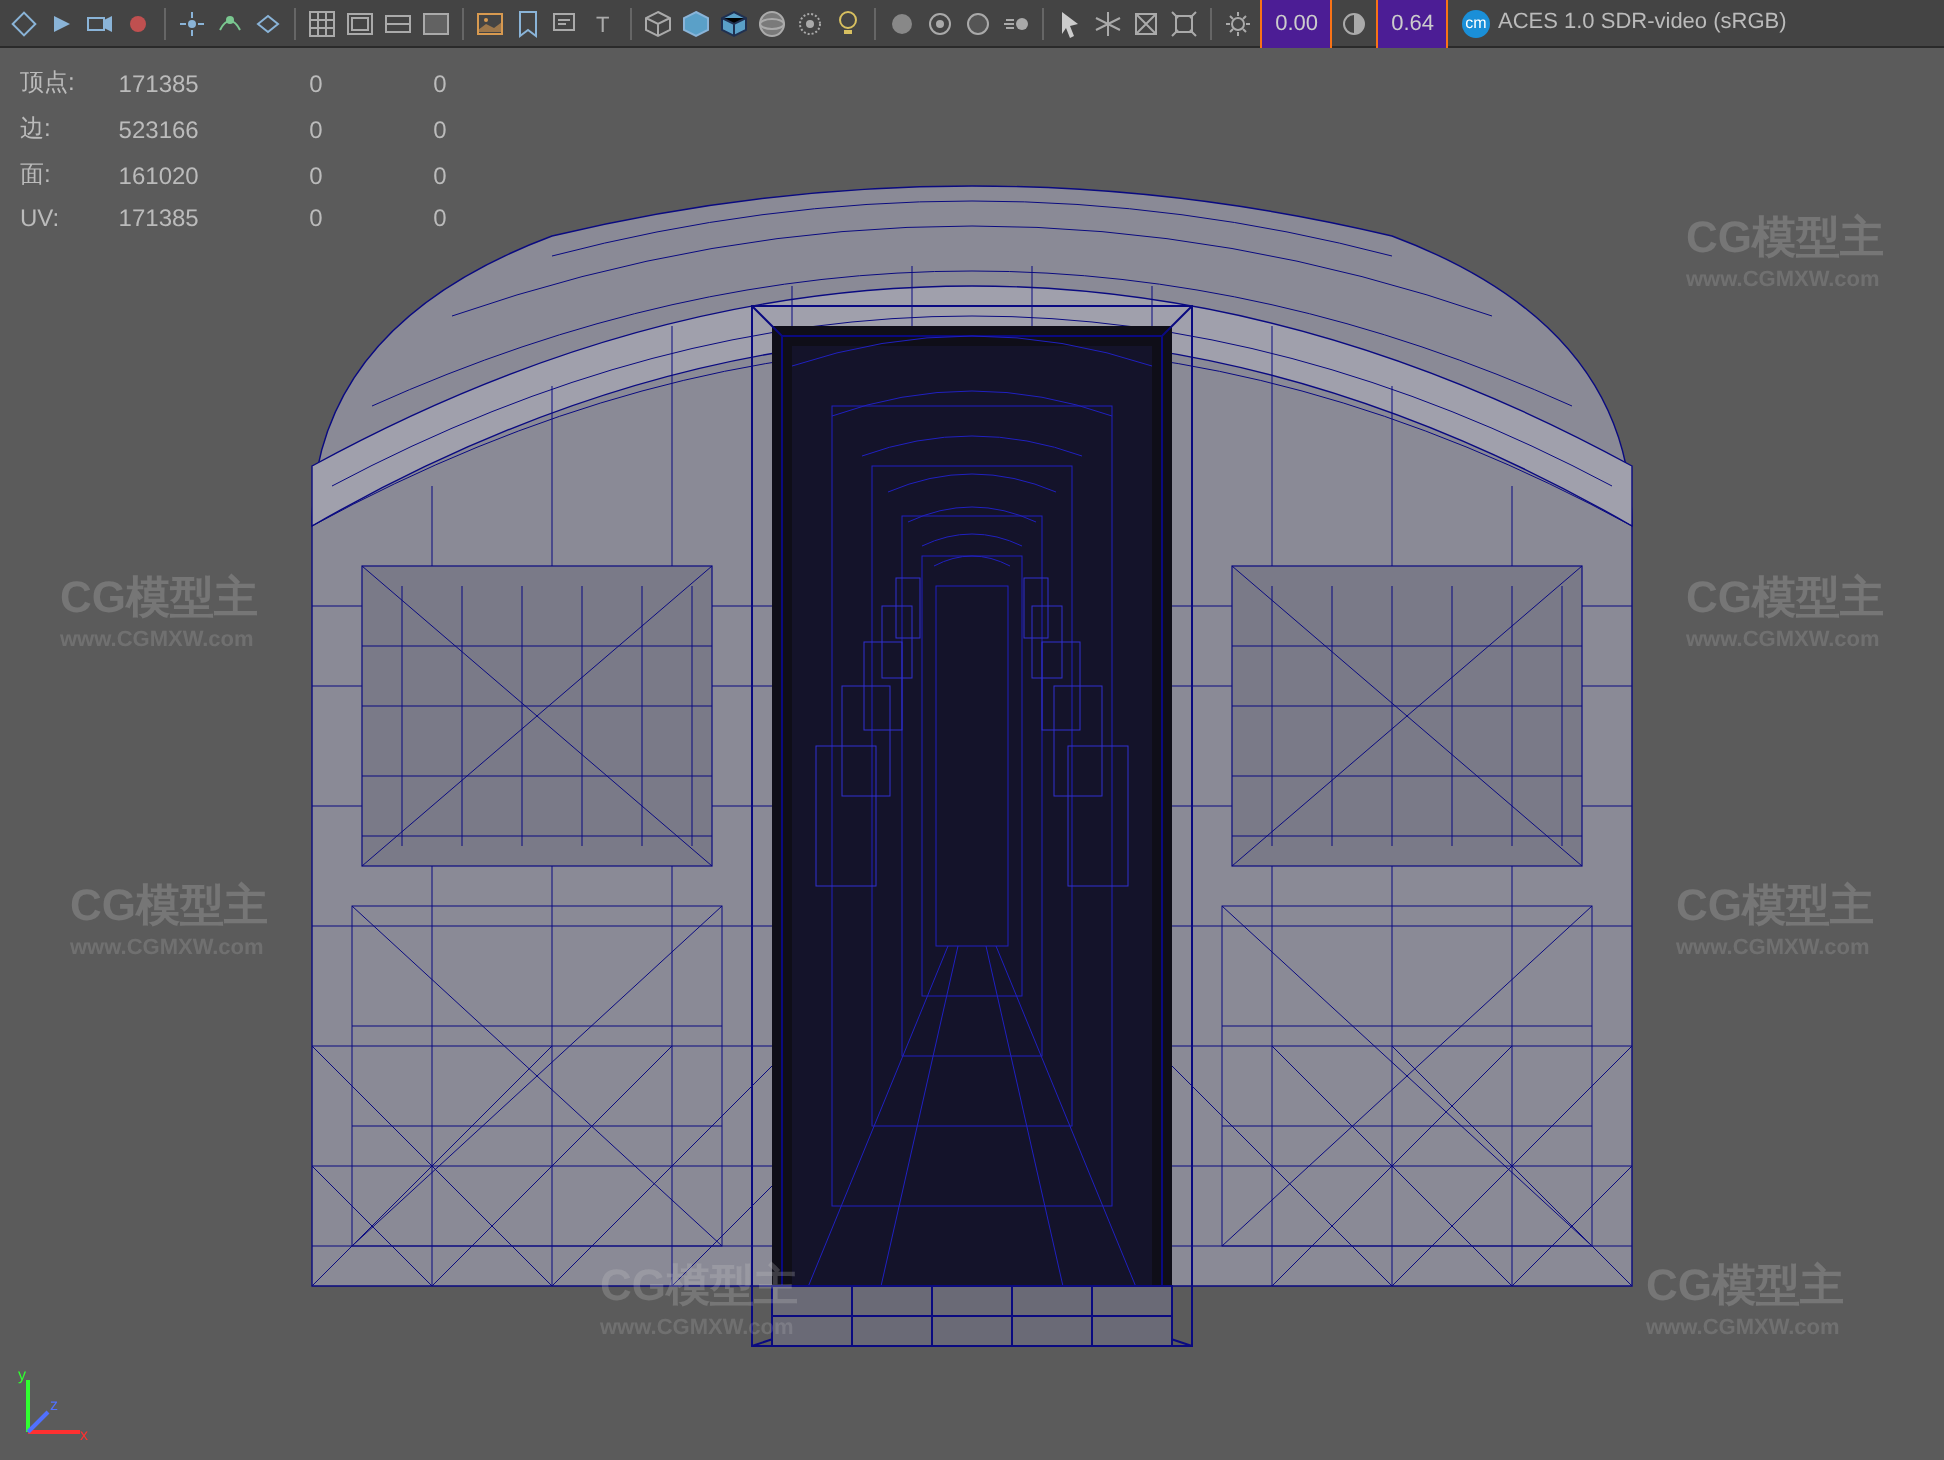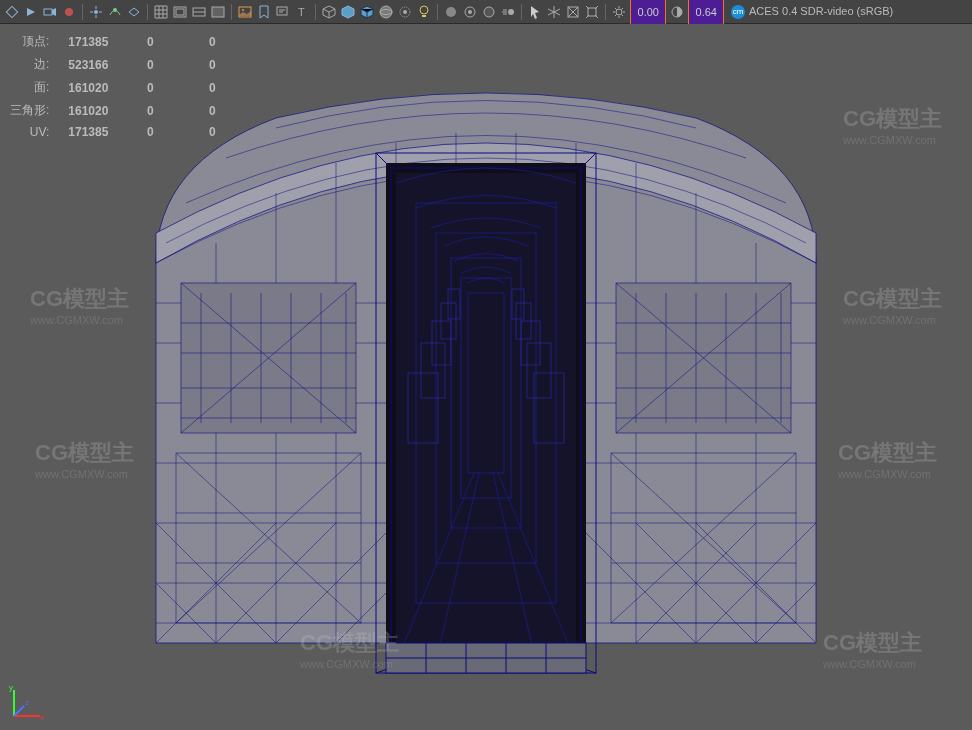--- a/index.html
+++ b/index.html
@@ -46,41 +46,41 @@
 .viewport {
   position: absolute;
   top: 24px; left: 0; right: 0; bottom: 0;
   background: #5b5b5b;
 }
 .stats-panel {
   position: absolute;
   top: 5px; left: 8px;
   color: #bbb; font-size: 12px;
 }
-.stats-panel table td { padding: 2px 14px 2px 0; text-align: right; }
-.stats-panel table td.val { text-align: center; min-width: 60px; font-weight: bold; }
+.stats-panel table td { padding: 2px 14px 2px 0; text-align: left; }
+.stats-panel table td.val { text-align: right; min-width: 60px; }
 .wire-model {
   position: absolute;
   left: 50%; top: 48%;
   transform: translate(-50%, -50%);
   width: 780px; height: 640px;
 }
 .wire-model svg { width: 100%; height: 100%; }
 .axis-gizmo {
   position: absolute;
   left: 6px; bottom: 6px;
   width: 40px; height: 40px;
 }
 .watermark {
   position: absolute;
   color: rgba(200,200,200,0.25);
   font-size: 22px; font-weight: bold;
   pointer-events: none;
 }
-.watermark small { display:block; font-size:11px; font-weight:normal; color: rgba(200,200,200,0.2); }
+.watermark small { display:block; font-size:11px; font-weight:bold; color: rgba(200,200,200,0.2); }
 </style>
 </head>
 <body>
 
 <div class="toolbar">
   <span class="tb-icon">
       <svg width="14" height="14">
         <rect x="3" y="3" width="8" height="8" fill="none" stroke="#8ab4d8" transform="rotate(45 7 7)"></rect>
       </svg>
     </span>
@@ -256,21 +256,21 @@
   <span class="num-field">0.00</span>
   <span class="tb-icon">
       <svg width="12" height="12">
         <circle cx="6" cy="6" r="5" fill="none" stroke="#aaa"></circle>
         <path d="M6 1a5 5 0 010 10z" fill="#aaa"></path>
       </svg>
     </span>
   <span class="num-field">0.64</span>
   <div class="color-mgmt">
     <span class="cm-dot">cm</span>
-    <span>ACES 0.4 SDR-video (sRGB)</span>
+    <span>ACES 1.0 SDR-video (sRGB)</span>
   </div>
 </div>
 
 <div class="viewport">
 
   <div class="stats-panel">
     <table>
       <tbody>
           <tr>
             <td>顶点:</td>
@@ -279,26 +279,20 @@
             <td class="val">0</td>
           </tr>
       <tr>
             <td>边:</td>
             <td class="val">523166</td>
             <td class="val">0</td>
             <td class="val">0</td>
           </tr>
       <tr>
             <td>面:</td>
-            <td class="val">161020</td>
-            <td class="val">0</td>
-            <td class="val">0</td>
-          </tr>
-      <tr>
-            <td>三角形:</td>
             <td class="val">161020</td>
             <td class="val">0</td>
             <td class="val">0</td>
           </tr>
       <tr>
             <td>UV:</td>
             <td class="val">171385</td>
             <td class="val">0</td>
             <td class="val">0</td>
           </tr>

